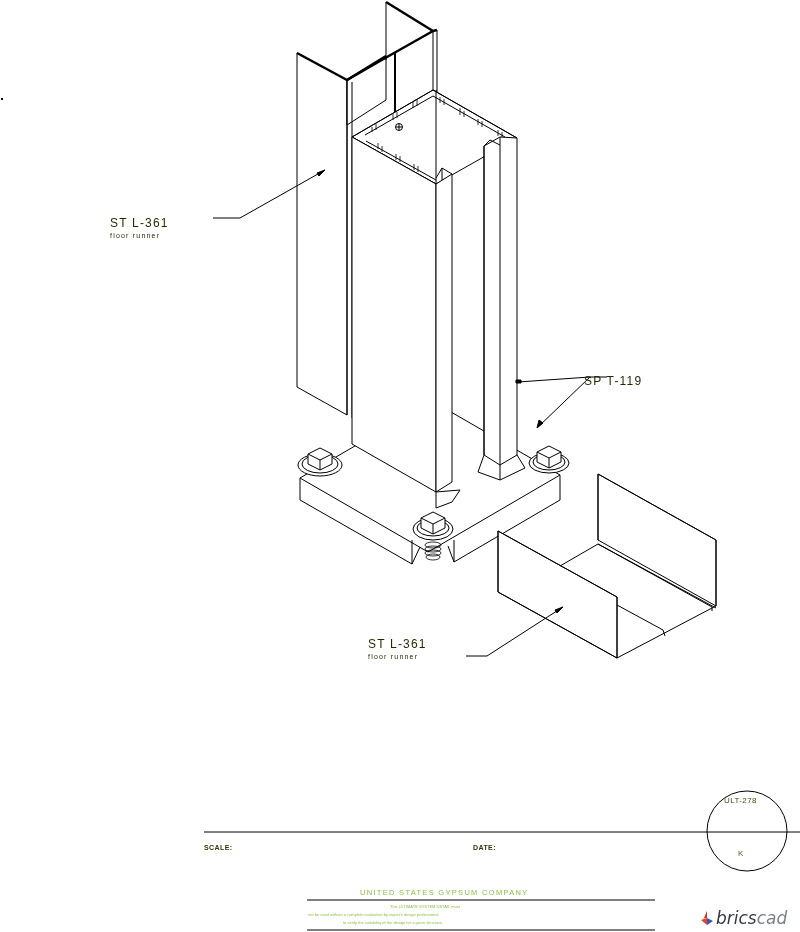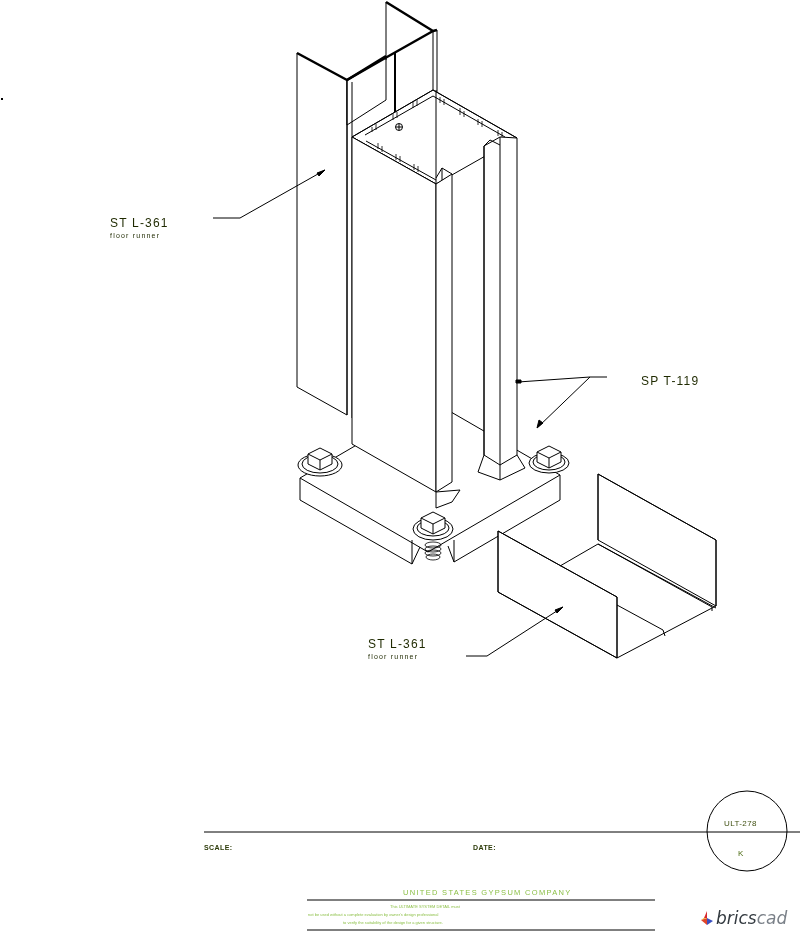--- a/index.html
+++ b/index.html
@@ -3,23 +3,23 @@
 <meta charset="utf-8">
 <style>
   html, body { margin:0; padding:0; background:#ffffff; }
   body { width:800px; height:932px; position:relative; overflow:hidden; font-family:"Liberation Sans", sans-serif; }
   #drawing { position:absolute; left:0; top:0; width:800px; height:932px; }
   .lbl { position:absolute; font-family:"Liberation Sans", sans-serif; color:#4a5a10; font-size:12px; letter-spacing:1.2px; white-space:nowrap; }
   .lbl.dark { color:#1f2a00; }
   .tb-text { position:absolute; font-family:"Liberation Sans", sans-serif; white-space:nowrap; }
   .scale { left:204px; top:844px; font-size:7px; font-weight:bold; color:#2c3a08; letter-spacing:0.4px; }
   .date  { left:473px; top:844px; font-size:7px; font-weight:bold; color:#2c3a08; letter-spacing:0.4px; }
-  .ult   { left:718px; top:819px; font-size:8px; color:#3f4f10; letter-spacing:0.4px;padding-left:6px; }
+  .ult   { left:718px; top:796px; font-size:8px; color:#3f4f10; letter-spacing:0.4px;padding-left:6px; }
   .rev   { left:738px; top:849px; font-size:8px; color:#4a6a10; }
-  .company { left:360px; top:888px; font-size:7.5px; color:#8bbf45; letter-spacing:1.3px;margin-left:43px; }
+  .company { left:360px; top:888px; font-size:7.5px; color:#8bbf45; letter-spacing:1.3px; }
   .disc { font-size:4px; color:#8bbf45; }
   .disc1 { left:390px; top:904px; }
   .disc2 { left:308px; top:912px; }
   .disc3 { left:343px; top:920px; }
   .logo { position:absolute; left:700px; top:910px; display:flex; align-items:center; }
   .logo-icon { width:14px; height:16px; }
   .logo-text { font-family:"DejaVu Sans", sans-serif; font-size:17px; color:#333a40; margin-left:2px; line-height:16px;font-style:italic; }
   .logo-text .cad { color:#7a8088; }
 </style>
 </head>
@@ -160,21 +160,21 @@
   <g>
     <line x1="204" y1="832" x2="800" y2="832"></line>
     <circle cx="747" cy="831" r="40" fill="none"></circle>
     <line x1="307" y1="900" x2="655" y2="900"></line>
     <line x1="307" y1="930" x2="655" y2="930"></line>
   </g>
 </svg>
 
 <div class="lbl dark" style="left:110px;top:216px;">ST L-361</div>
 <div class="lbl dark" style="left:110px;top:232px;font-size:7px;">floor runner</div>
-<div class="lbl dark" style="left:641px;top:374px;">SP T-119</div>
+<div class="lbl dark" style="left:584px;top:374px;">SP T-119</div>
 <div class="lbl dark" style="left:368px;top:637px;">ST L-361</div>
 <div class="lbl dark" style="left:368px;top:653px;font-size:7px;">floor runner</div>
 
 <div class="tb-text scale">SCALE:</div>
 <div class="tb-text date">DATE:</div>
 <div class="tb-text ult">ULT-278</div>
 <div class="tb-text rev">K</div>
 <div class="tb-text company">UNITED STATES GYPSUM COMPANY</div>
 <div class="tb-text disc disc1">This ULTIMATE SYSTEM DETAIL must</div>
 <div class="tb-text disc disc2">not be used without a complete evaluation by owner's design professional</div>

